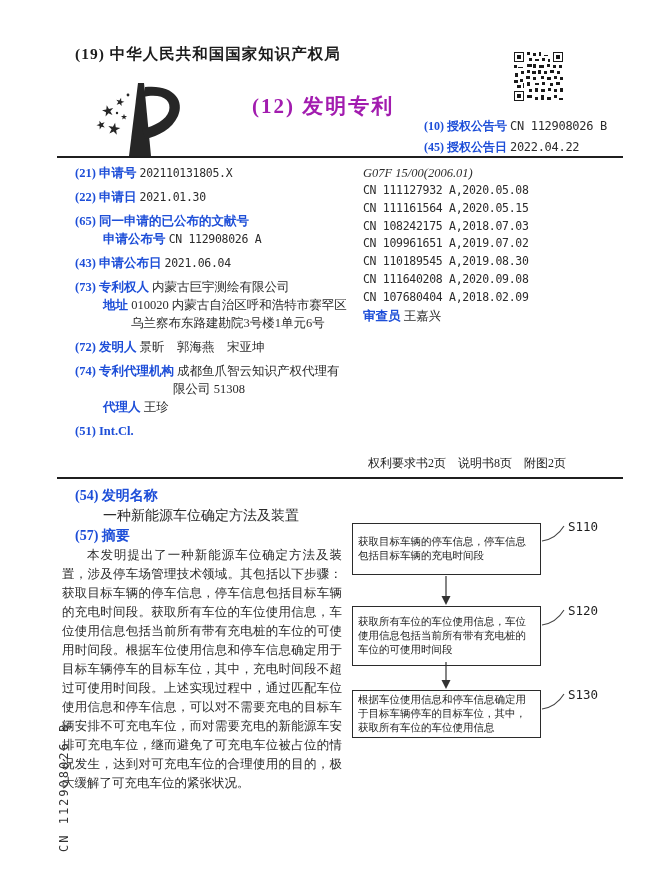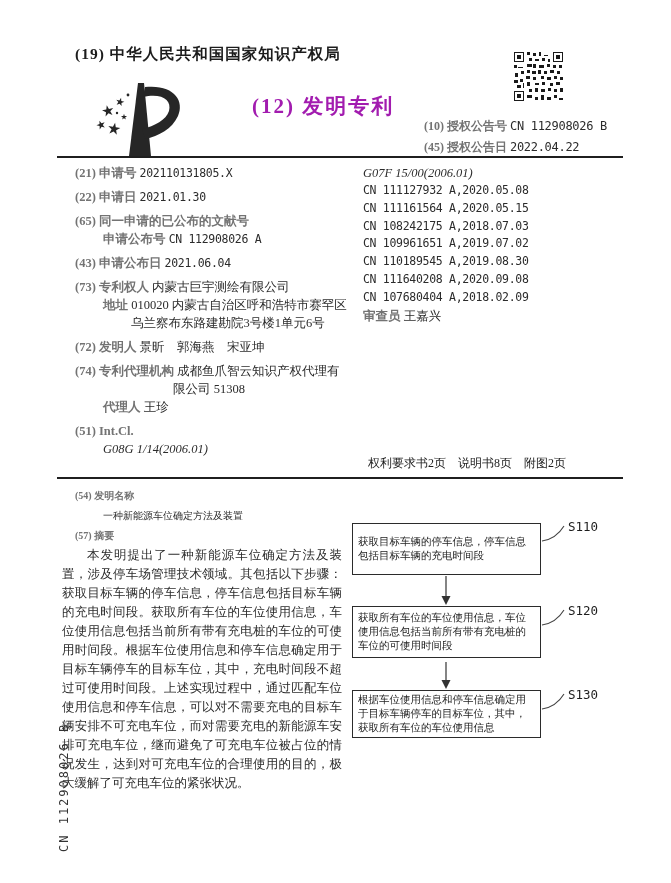--- a/index.html
+++ b/index.html
@@ -1,21 +1,21 @@
 <!DOCTYPE html>
 <html><head>
 <meta charset="utf-8">
 <style>
   html,body{margin:0;padding:0;background:#ffffff;}
   #page{
     position:relative;width:671px;height:883px;background:#ffffff;overflow:hidden;
     font-family:"Liberation Serif","DejaVu Serif",serif;color:#2b2b2b;
   }
   .abs{position:absolute;}
-  .lbl{font-weight:bold;color:#737373;}
+  .lbl{font-weight:bold;color:#1d4ed8;}
   .num{font-family:"DejaVu Sans Mono","Liberation Mono",monospace;letter-spacing:-0.3px;font-size:11.5px;}
   .rule{position:absolute;left:57px;width:566px;height:2px;background:#1f1f1f;}
 
   
   #office{left:75px;top:44px;font-size:15.5px;font-weight:bold;letter-spacing:1px;color:#1c1c1c;}
   #doc-type{left:252px;top:92px;font-size:21px;font-weight:bold;letter-spacing:2px;color:#a21caf;}
   #grant-block{left:424px;top:116px;font-size:12px;line-height:21px;}
   #grant-block .num{font-size:12px;}
 
   
@@ -26,21 +26,21 @@
   .sub{padding-left:28px;}
   .hang-addr{padding-left:56px;text-indent:-28px;}
   .hang-74{padding-left:98px;text-indent:-98px;}
   .itcl{font-style:italic;font-family:"Liberation Serif",serif;}
   .ref{padding-left:18px;line-height:17.8px;}
   #intcl2{padding-left:18px;margin-bottom:6px;}
   #examiner{padding-left:18px;margin-top:13px;}
   #pages-info{left:368px;top:455px;font-size:12px;color:#1c1c1c;}
 
   
-  #sec54{left:75px;top:486px;font-size:10px;line-height:20px;}
+  #sec54{left:75px;top:486px;font-size:14px;line-height:20px;}
   #sec54 p{margin:0;}
   #abstract{left:62px;top:546px;width:280px;font-size:12.5px;line-height:19px;text-align:justify;text-indent:2em;margin:0;}
 
   
   #flowchart{left:340px;top:515px;width:331px;height:240px;}
   .fc-box{position:absolute;left:12px;width:189px;border:1.2px solid #2b2b2b;display:flex;align-items:center;justify-content:center;text-align:left;font-size:10.5px;line-height:1.35;padding:1px 5px;box-sizing:border-box;color:#1d1d1d;}
   .fc-label{position:absolute;left:228px;font-size:12.5px;font-family:"DejaVu Sans Mono","Liberation Mono",monospace;color:#1d1d1d;}
 
   
   #side-code{left:57px;top:852px;transform:rotate(-90deg);transform-origin:0 0;white-space:nowrap;font-size:12px;letter-spacing:2px;color:#333;}
@@ -180,21 +180,20 @@
       <span class="lbl">(74) 专利代理机构</span>
       <span>成都鱼爪智云知识产权代理有限公司 51308</span>
     </p>
     <p class="sub">
       <span class="lbl">代理人</span>
       <span>王珍</span>
     </p>
     <p style="margin-bottom:0;">
       <span class="lbl">(51) Int.Cl.</span>
     </p>
-    <p class="sub itcl">G08G 1/14(2006.01)</p>
   </div>
 
   <div id="col-right" class="abs">
     <p id="intcl2" class="itcl">G07F 15/00(2006.01)</p>
     <p class="ref num">CN 111127932 A,2020.05.08</p>
     <p class="ref num">CN 111161564 A,2020.05.15</p>
     <p class="ref num">CN 108242175 A,2018.07.03</p>
     <p class="ref num">CN 109961651 A,2019.07.02</p>
     <p class="ref num">CN 110189545 A,2019.08.30</p>
     <p class="ref num">CN 111640208 A,2020.09.08</p>
@@ -230,21 +229,21 @@
         <polygon points="101.5,81 110.5,81 106,90"></polygon>
         <polygon points="101.5,165 110.5,165 106,174"></polygon>
       </g>
       <g stroke="#444" stroke-width="1.1" fill="none">
         <path d="M202,26 Q216,24 224,11"></path>
         <path d="M202,110 Q216,108 224,95"></path>
         <path d="M202,194 Q216,192 224,179"></path>
       </g>
     </svg>
     <div class="fc-box" style="top:8px;height:52px;">获取目标车辆的停车信息，停车信息包括目标车辆的充电时间段</div>
-    <div class="fc-box" style="top:91px;height:52px;">获取所有车位的车位使用信息，车位使用信息包括当前所有带有充电桩的车位的可使用时间段</div>
+    <div class="fc-box" style="top:91px;height:60px;">获取所有车位的车位使用信息，车位使用信息包括当前所有带有充电桩的车位的可使用时间段</div>
     <div class="fc-box" style="top:175px;height:48px;">根据车位使用信息和停车信息确定用于目标车辆停车的目标车位，其中，获取所有车位的车位使用信息</div>
     <div class="fc-label" style="top:4px;">S110</div>
     <div class="fc-label" style="top:88px;">S120</div>
     <div class="fc-label" style="top:172px;">S130</div>
   </div>
 
   <div id="side-code" class="abs num">CN 112908026 B</div>
 
 </div>
 

